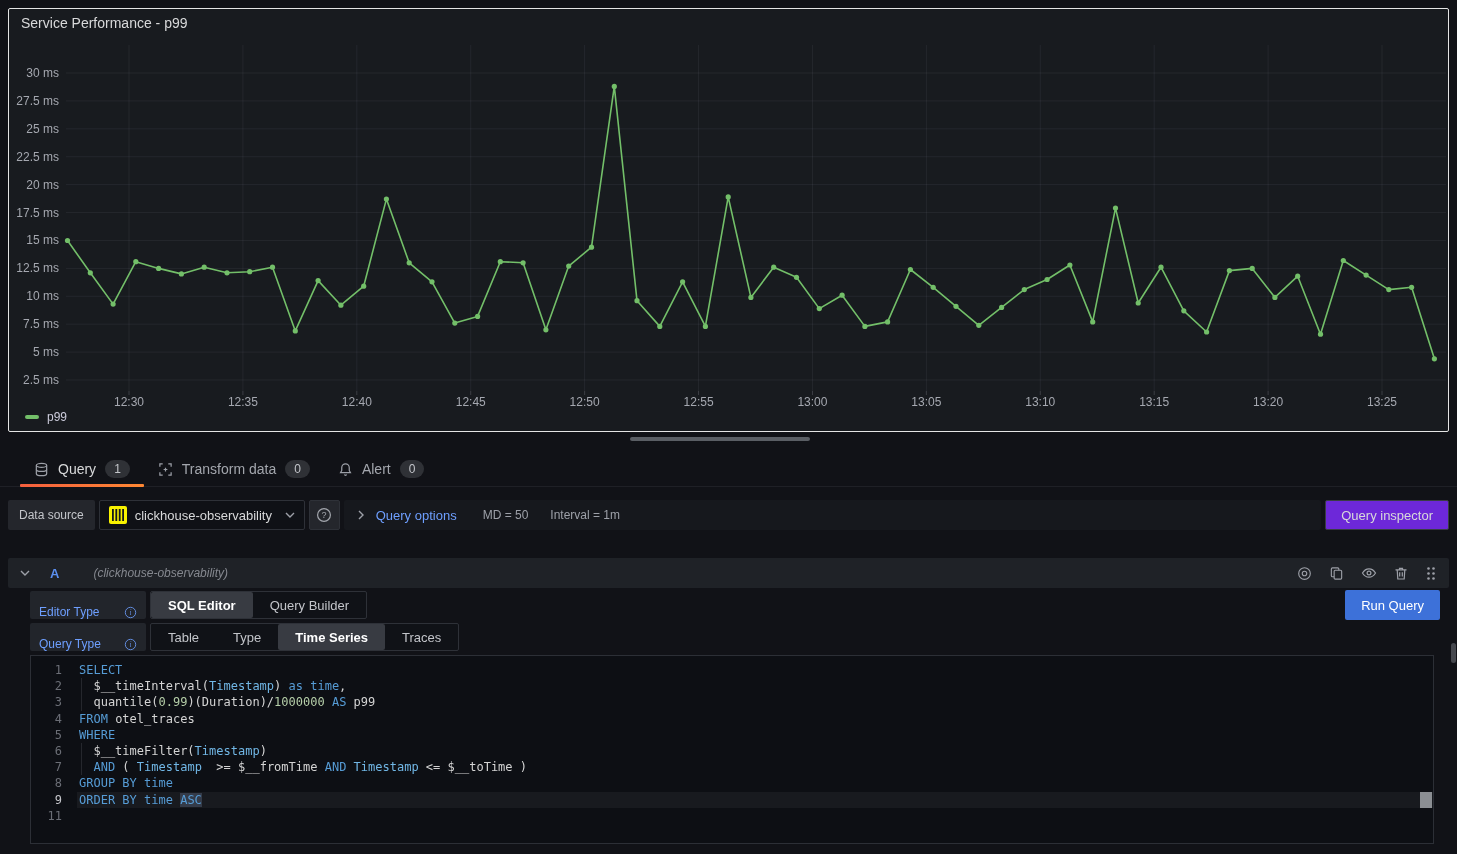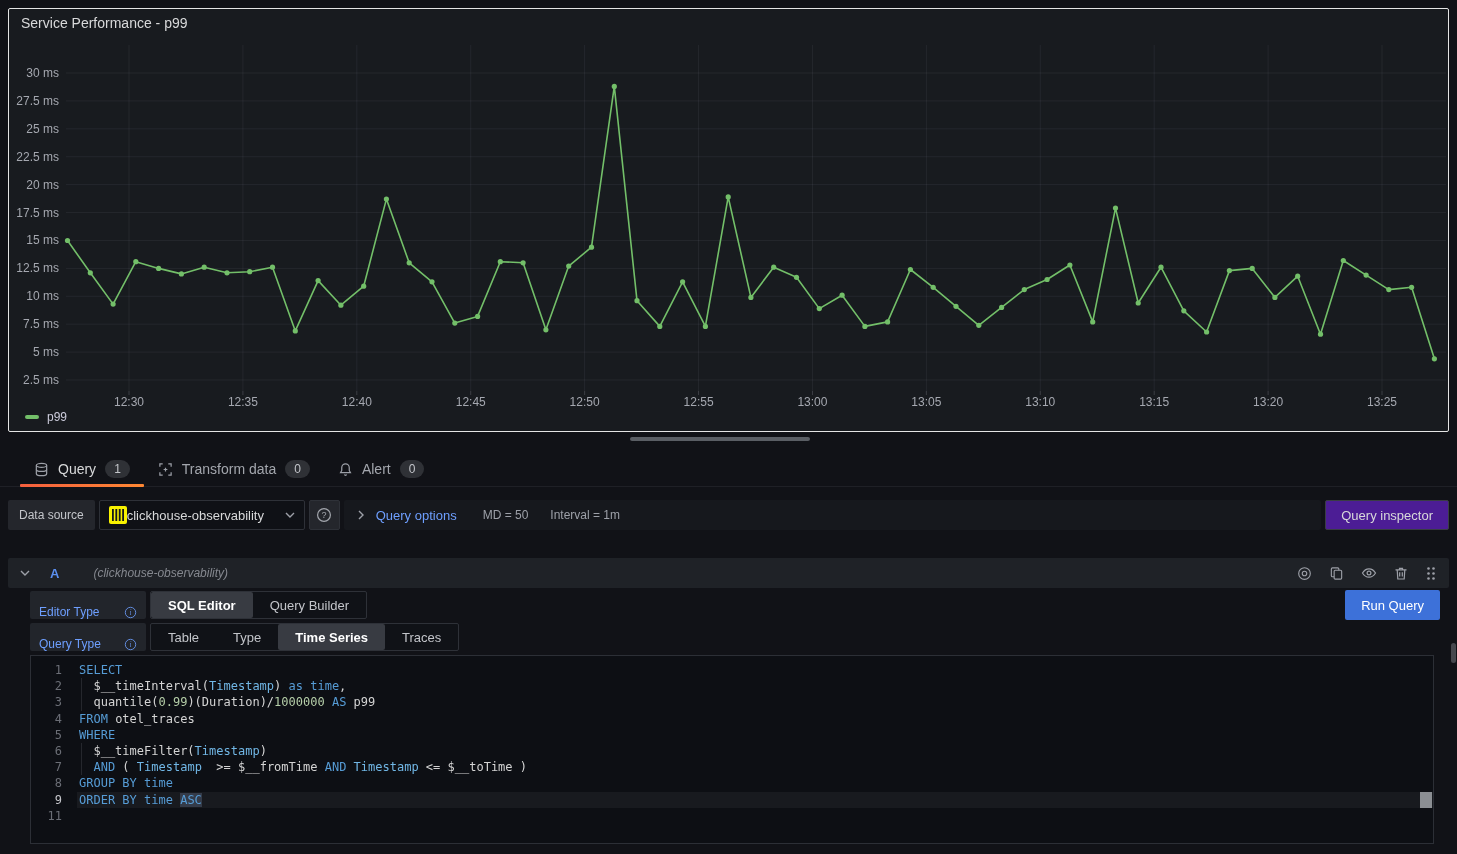--- a/index.html
+++ b/index.html
@@ -28,32 +28,32 @@
   .tab{position:relative;display:flex;align-items:center;gap:9px;padding:0 14px;font-size:14px;color:#a3a6ad;cursor:pointer}
   .tab.active{color:#d8d9da}
   .tab.active::after{content:"";position:absolute;left:0;right:0;bottom:-1px;height:3px;
     background:linear-gradient(90deg,#f55f3e,#ff8833);border-radius:1px}
   .tab .icon{display:flex;color:#9da0a8}
   .badge{background:#2f3136;border-radius:10px;padding:2px 9px;font-size:12px;color:#c3c5ca;line-height:14px}
   
   .ds-row{position:absolute;left:8px;right:8px;top:500px;height:30px;display:flex;gap:4px;align-items:stretch}
   .box-label{display:flex;align-items:center;padding:0 11px;background:#24262c;border-radius:2px;
     font-size:12px;color:#c3c5ca;white-space:nowrap}
-  .ds-picker{display:flex;align-items:center;gap:0;padding:0 9px;background:#0f1116;
+  .ds-picker{display:flex;align-items:center;gap:8px;padding:0 9px;background:#0f1116;
     border:1px solid #2e3138;border-radius:2px;width:206px;font-size:13px;color:#d8d9da;box-sizing:border-box;cursor:pointer}
   .ds-picker .chev{margin-left:auto;color:#9da0a8;display:flex}
   .icon-btn{display:flex;align-items:center;justify-content:center;width:31px;background:#24262c;
     border:1px solid #2e3138;border-radius:2px;color:#a3a6ad;box-sizing:border-box;cursor:pointer}
   .options-strip{flex:1;display:flex;align-items:center;background:#16181d;border-radius:2px;
     padding:0 14px;min-width:0;cursor:pointer}
   .qo-chev{color:#9da0a8;display:flex;margin-right:12px}
   .qo-link{color:#6e9fff;font-size:13px;font-weight:500;margin-right:26px;white-space:nowrap}
   .qo-meta{color:#9da0a8;font-size:12px;margin-right:22px;white-space:nowrap}
   .inspector-btn{display:flex;align-items:center;padding:0 15px;border:1px solid #3a3d44;border-radius:2px;
-    background:#4c1d95;color:#d8d9da;font-size:13px;font-family:inherit;cursor:pointer}
+    background:#6d28d9;color:#d8d9da;font-size:13px;font-family:inherit;cursor:pointer}
   
   .query-header{position:absolute;left:8px;right:8px;top:558px;height:30px;background:#1f2227;
     display:flex;align-items:center;padding:0 12px;border-radius:2px;box-sizing:border-box}
   .qh-chev{color:#9da0a8;display:flex;cursor:pointer}
   .ref-id{color:#5b8ff0;font-size:13px;font-weight:700;margin-left:20px}
   .ds-hint{color:#85888f;font-size:12px;font-style:italic;margin-left:34px}
   .qh-actions{margin-left:auto;display:flex;align-items:center;gap:17px;color:#9da0a8}
   .qh-actions .icon{display:flex;cursor:pointer}
   
   .row-label{position:absolute;left:30px;width:116px;height:28px;background:#22252b;border-radius:2px;

